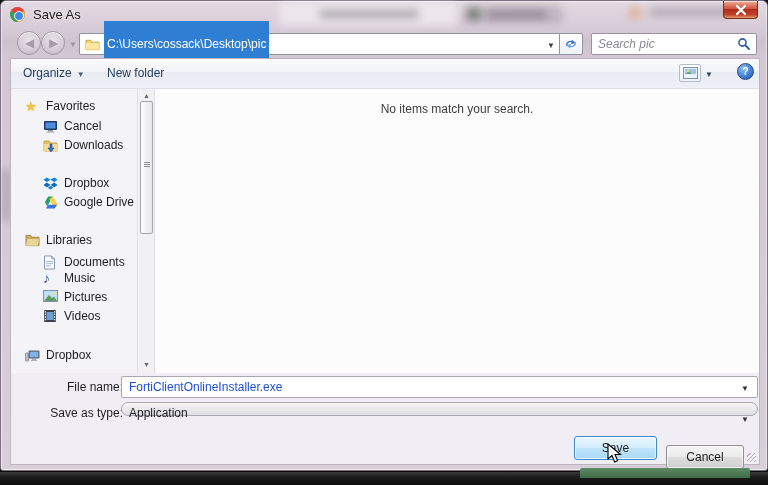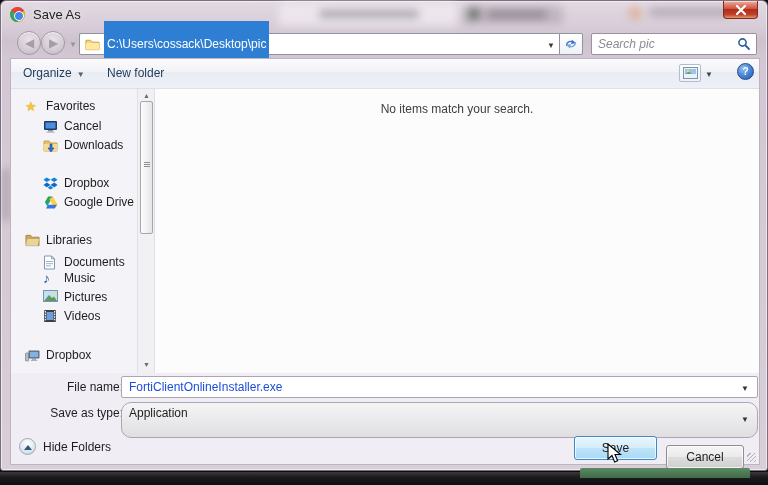--- a/index.html
+++ b/index.html
@@ -96,21 +96,21 @@
   .mainpane { left:143px; top:0; width:605px; height:284px; background:#fcfcfd; border-left:1px solid #e0dde4; }
   .empty-msg { position:absolute; left:0; top:13px; width:100%; text-align:center; font-size:12px; color:#404040; }
 
   
   .fieldrow { position:absolute; left:0; width:748px; height:22px; }
   .frow1 { top:317px; } .frow2 { top:343px; }
   .flabel { position:absolute; right:636px; top:4px; width:105px; text-align:right; font-size:12px; color:#1e1e1e; }
   .fname-combo { position:absolute; left:110px; top:0; width:637px; height:22px; background:#fff; border:1px solid #aca6b2; border-radius:2px; }
   .fname-combo input { position:absolute; left:7px; top:2px; width:600px; height:16px; border:none; outline:none;
     font-family:"Liberation Sans",sans-serif; font-size:12px; color:#1d4ed8; background:transparent; }
-  .ftype-combo { position:absolute; left:110px; top:0; width:637px; height:36px;
+  .ftype-combo { position:absolute; left:110px; top:0; width:637px; height:14px;
     background:linear-gradient(180deg,#f5f5f6,#e8e8ea 60%,#dfdfe2); border:1px solid #aca6b2; border-radius:10px;
     font-size:12px; color:#1e1e1e; line-height:20px; padding-left:7px; cursor:pointer; }
   .combo-dd { position:absolute; right:8px; top:7px; font-size:8px; color:#333; cursor:pointer; }
 
   
   .footer { left:0; top:372px; width:748px; height:34px; }
   .hidefolders { position:absolute; left:8px; top:7px; display:flex; align-items:center; gap:7px; cursor:pointer; }
   .hf-circle { width:17px; height:17px; border-radius:50%; position:relative;
     background:radial-gradient(circle at 50% 30%,#ffffff,#dfe6ee 60%,#c2ccd8); border:1px solid #9eaab8; }
   .hf-circle::after { content:""; position:absolute; left:4px; top:6px; width:0; height:0;
@@ -348,24 +348,20 @@
     </div>
     <div class="fieldrow frow2">
       <div class="flabel">Save as type:</div>
       <div class="ftype-combo">
         <span>Application</span>
         <span class="combo-dd">▼</span>
       </div>
     </div>
 
     <div class="abs footer">
-      <div class="hidefolders">
-        <span class="hf-circle"></span>
-        <span class="hf-label">Hide Folders</span>
-      </div>
       <div class="btn btn-save">Save</div>
       <div class="btn btn-cancel">Cancel</div>
       <div class="resize-grip"></div>
     </div>
   </div>
 </div>
 
 <div class="abs taskbar"></div>
 <div class="abs task-green"></div>
 

